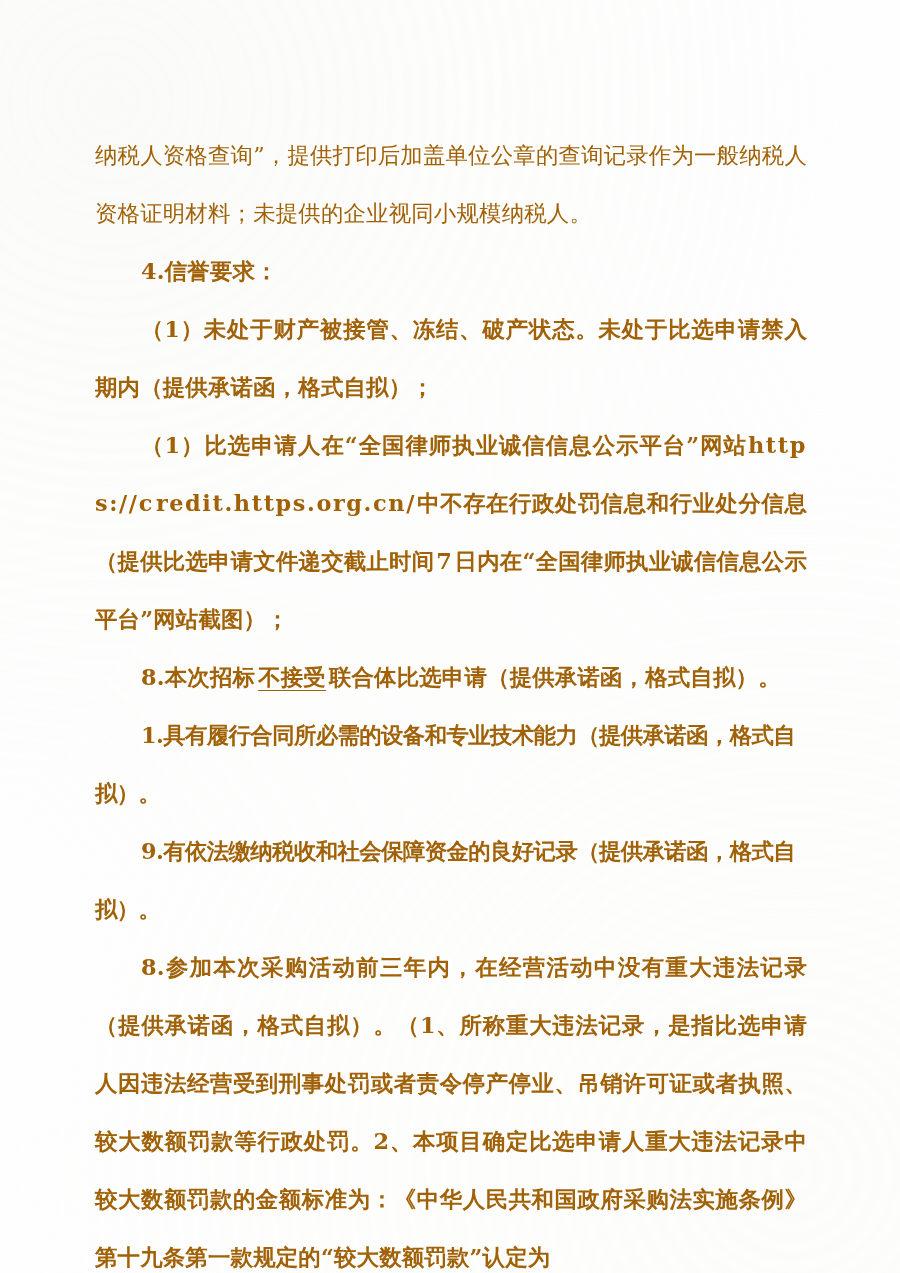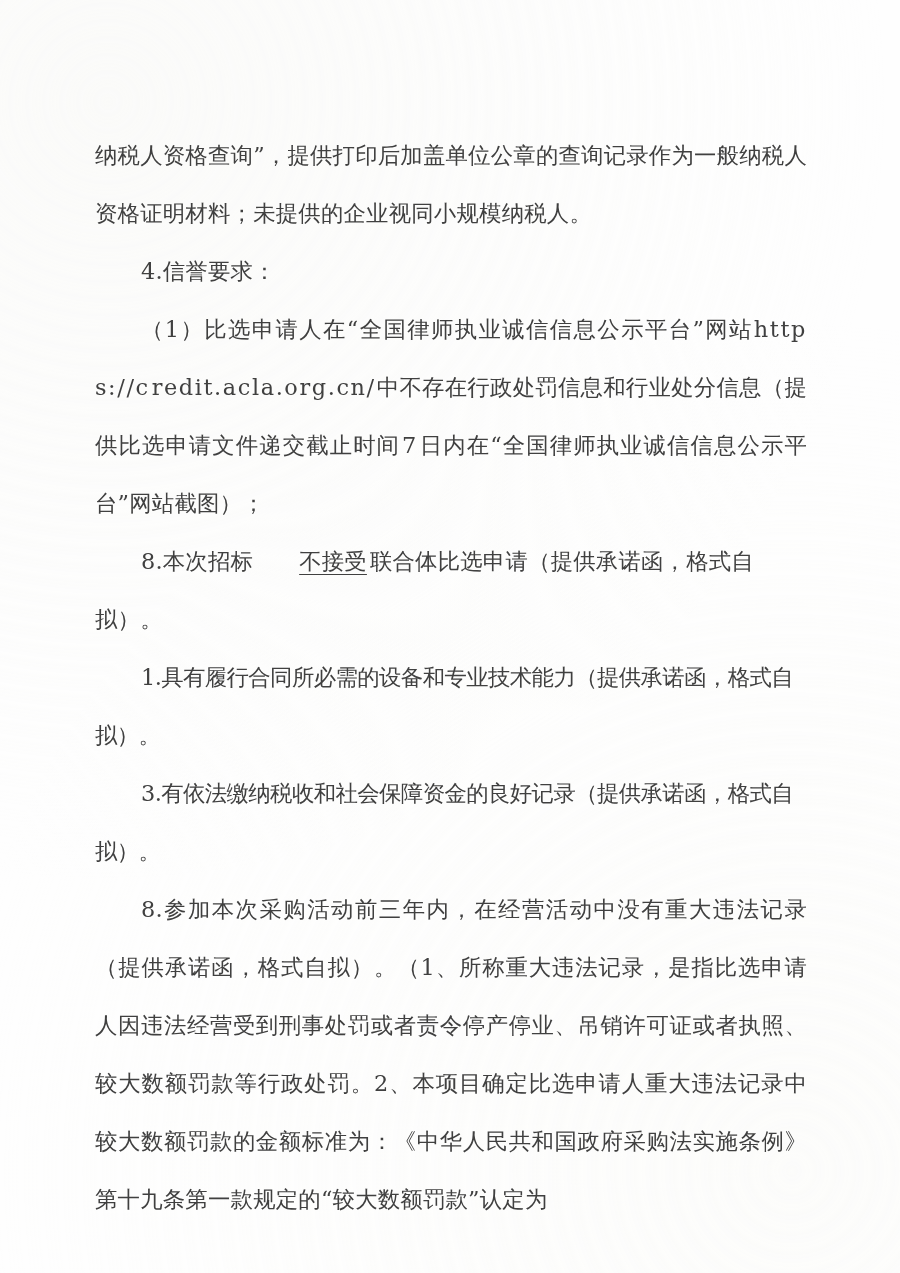--- a/index.html
+++ b/index.html
@@ -36,34 +36,35 @@
 
   .textblock {
     position: absolute;
     left: 95px;
     top: 126px;
     width: 712px;
   }
 
   p.line-para {
     margin: 0;
-    color: #404040;
+    color: #a16207;
     font-size: 22.4px;
     line-height: 58px;
     letter-spacing: 0.2px;
     text-align: justify;
     text-justify: inter-character;
     word-break: break-all;
     white-space: normal;
     -webkit-font-smoothing: antialiased;
   }
 
   
   p.indent {
     text-indent: 46px;
+    font-weight: bold;
   }
 
   
   p.noflush {
     text-align: left;
   }
 
   
   p.tight {
     letter-spacing: -0.6px;
@@ -79,41 +80,41 @@
     font-family: "DejaVu Serif", "Liberation Serif", serif;
     letter-spacing: 0.6px;
     padding: 0 2px;
   }
 
   .uline {
     text-decoration: underline;
     text-underline-offset: 5px;
     text-decoration-thickness: 1.4px;
     padding: 0 3px;
-    margin-left: 43px;
   }
 </style>
 </head>
 <body>
 
 <div class="page">
   <div class="scan-tint"></div>
 
   <div class="textblock">
 
     <p class="line-para">纳税人资格查询”，提供打印后加盖单位公章的查询记录作为一般纳税人资格证明材料；未提供的企业视同小规模纳税人。</p>
 
     <p class="line-para indent noflush">4.信誉要求：</p>
 
+    <p class="line-para indent">（1）未处于财产被接管、冻结、破产状态。未处于比选申请禁入期内（提供承诺函，格式自拟）；</p>
 
-    <p class="line-para indent"><span>（1）比选申请人在“全国律师执业诚信信息公示平台”网站</span><span class="latin">https://c</span><span class="latin">redit.acla.org.cn/</span><span>中不存在行政处罚信息和行业处分信息（提供比选申请文件递交截止时间</span><span class="num">7</span><span>日内在“全国律师执业诚信信息公示平台”网站截图）；</span></p>
+    <p class="line-para indent"><span>（1）比选申请人在“全国律师执业诚信信息公示平台”网站</span><span class="latin">https://c</span><span class="latin">redit.https.org.cn/</span><span>中不存在行政处罚信息和行业处分信息（提供比选申请文件递交截止时间</span><span class="num">7</span><span>日内在“全国律师执业诚信信息公示平台”网站截图）；</span></p>
 
 
     <p class="line-para indent noflush"><span>8.本次招标</span><span class="uline">不接受</span><span>联合体比选申请（提供承诺函，格式自拟）。</span></p>
 
     <p class="line-para indent noflush tight">1.具有履行合同所必需的设备和专业技术能力（提供承诺函，格式自拟）。</p>
 
-    <p class="line-para indent noflush tight">3.有依法缴纳税收和社会保障资金的良好记录（提供承诺函，格式自拟）。</p>
+    <p class="line-para indent noflush tight">9.有依法缴纳税收和社会保障资金的良好记录（提供承诺函，格式自拟）。</p>
 
     <p class="line-para indent"><span>8.参加本次采购活动前三年内，在经营活动中没有重大违法记录（提供承诺函，格式自拟）。（1、所称重大违法记录，是指比选申请人因违法经营受到刑事处罚或者责令停产停业、吊销许可证或者执照、较大数额罚款等行政处罚。2、本项目确定比选申请人重大违法记录中较大数额罚款的金额标准为：《中华人民共和国政府采购法实施条例》第十九条第一款规定的“较大数额罚款”认定为</span></p>
 
   </div>
 </div>
 
 </body></html>

